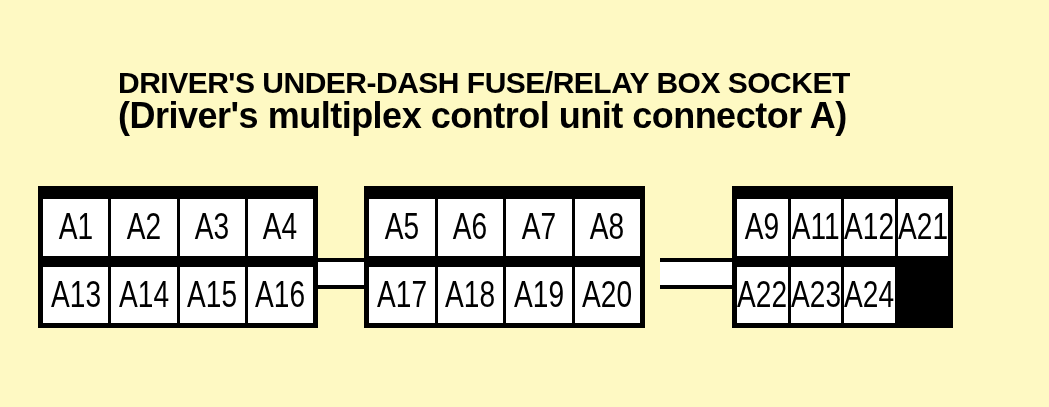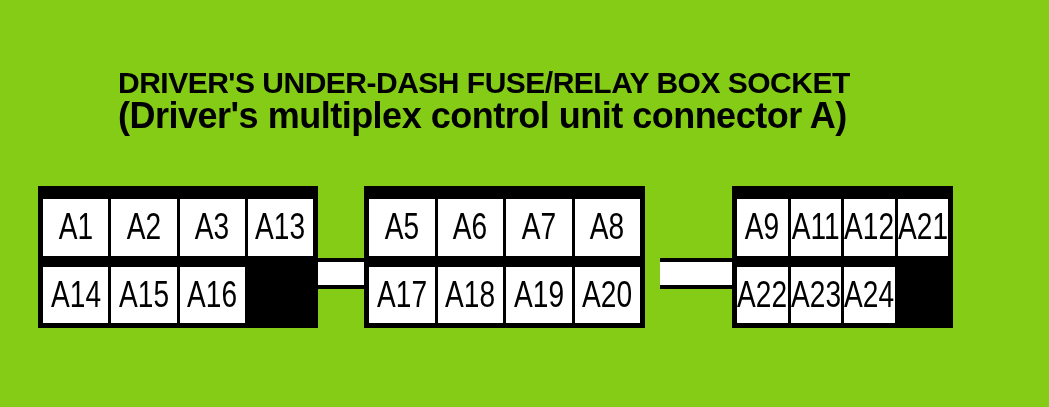--- a/index.html
+++ b/index.html
@@ -4,21 +4,21 @@
 <style>
   html, body {
     margin: 0;
     padding: 0;
     background: #ffffff;
   }
   .page {
     position: relative;
     width: 1049px;
     height: 407px;
-    background: #84cc16;
+    background: #fef9c3;
     overflow: hidden;
     font-family: "Liberation Sans", sans-serif;
     color: #000;
   }
   .heading {
     position: absolute;
     left: 118px;
     top: 66px;
   }
   .heading .title {
@@ -97,20 +97,23 @@
     <div class="pin-cell">
         <span>A1</span>
       </div>
     <div class="pin-cell">
         <span>A2</span>
       </div>
     <div class="pin-cell">
         <span>A3</span>
       </div>
     <div class="pin-cell">
+        <span>A4</span>
+      </div>
+    <div class="pin-cell">
         <span>A13</span>
       </div>
     <div class="pin-cell">
         <span>A14</span>
       </div>
     <div class="pin-cell">
         <span>A15</span>
       </div>
     <div class="pin-cell">
         <span>A16</span>

